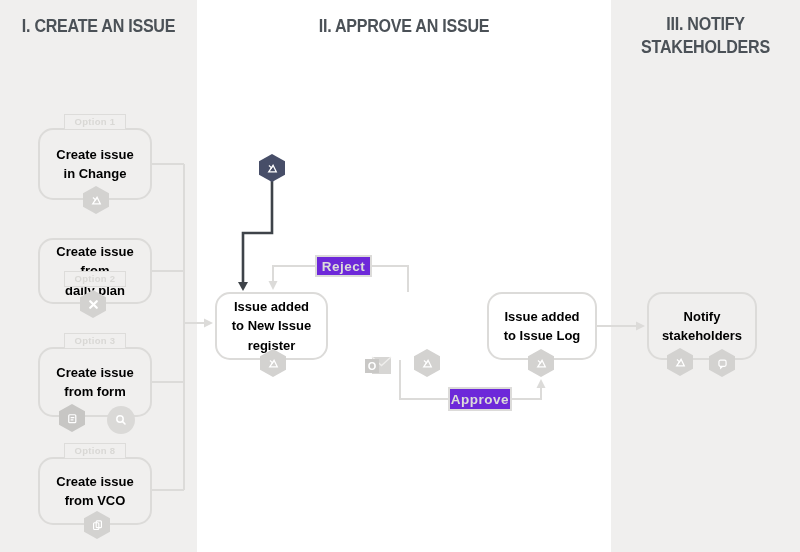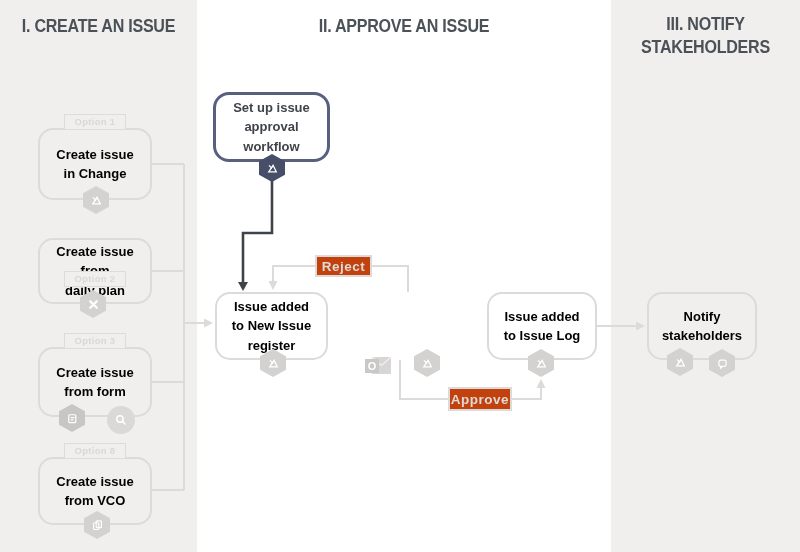--- a/index.html
+++ b/index.html
@@ -23,21 +23,21 @@
   .node { position:absolute; border:2.5px solid #dcdbd9; border-radius:15px;
           display:flex; align-items:center; justify-content:center; text-align:center;
           font-weight:700; font-size:13px; line-height:1.5; color:#000000; white-space:pre-line; }
   .node.on-white { background:#ffffff; }
   .node.highlight { border:3px solid #59607f; color:#3f444b; background:#ffffff; border-radius:16px; }
 
   .tag { position:absolute; border:1.5px solid #dddcda; background:#f0efee; color:#d9d8d5;
          font-weight:700; font-size:9.5px; letter-spacing:0.3px; text-align:center;
          padding:1px 0 0 0; }
 
-  .edge-label { position:absolute; border:2px solid #dcdbd9; background:#c2410c; color:#dcdbd9;
+  .edge-label { position:absolute; border:2px solid #dcdbd9; background:#6d28d9; color:#dcdbd9;
                 font-weight:700; font-size:13.5px; letter-spacing:0.5px; text-align:center;
                 display:flex; align-items:center; justify-content:center; }
 
   .hex { position:absolute; width:26px; height:28px;
          clip-path:polygon(50% 0, 100% 26%, 100% 74%, 50% 100%, 0 74%, 0 26%);
          display:flex; align-items:center; justify-content:center; }
   .hex.faded { background:#d3d2d0; }
   .hex.faded2 { background:#c7c6c4; }
   .hex.dark { background:#474e68; }
   .circ { position:absolute; width:28px; height:28px; border-radius:50%; background:#dad9d7;
@@ -132,25 +132,20 @@
   <div class="tag" style="left:64px; top:443px; width:62px; height:16px;">
     <span>Option 8</span>
   </div>
   <div class="hex faded" style="left:84px; top:511px;">
     <svg class="glyph" width="15" height="15" viewBox="0 0 16 16">
       <rect x="3.8" y="5" width="5.6" height="7.2" rx="1" fill="none" stroke="#fff" stroke-width="1.2"></rect>
       <rect x="6.6" y="3" width="5.6" height="7.2" rx="1" fill="none" stroke="#fff" stroke-width="1.2"></rect>
     </svg>
   </div>
 
-  <div class="node highlight" style="left:213px; top:92px; width:117px; height:70px;">
-    <span>Set up issue
-approval
-workflow</span>
-  </div>
   <div class="hex dark" style="left:259px; top:154px;">
     <svg class="glyph" width="15" height="15" viewBox="0 0 16 16">
       <path d="M4 11.5 H12 L8.6 4.6 Z" fill="none" stroke="#fff" stroke-width="1.4"></path>
       <path d="M4.2 4.8 L7.4 7.6 M7.4 7.6 L5.9 7.8 M7.4 7.6 L7.1 6.2" stroke="#fff" stroke-width="1.2" fill="none"></path>
     </svg>
   </div>
 
   <div class="node on-white" style="left:215px; top:292px; width:113px; height:68px;">
     <span>Issue added
 to New Issue

